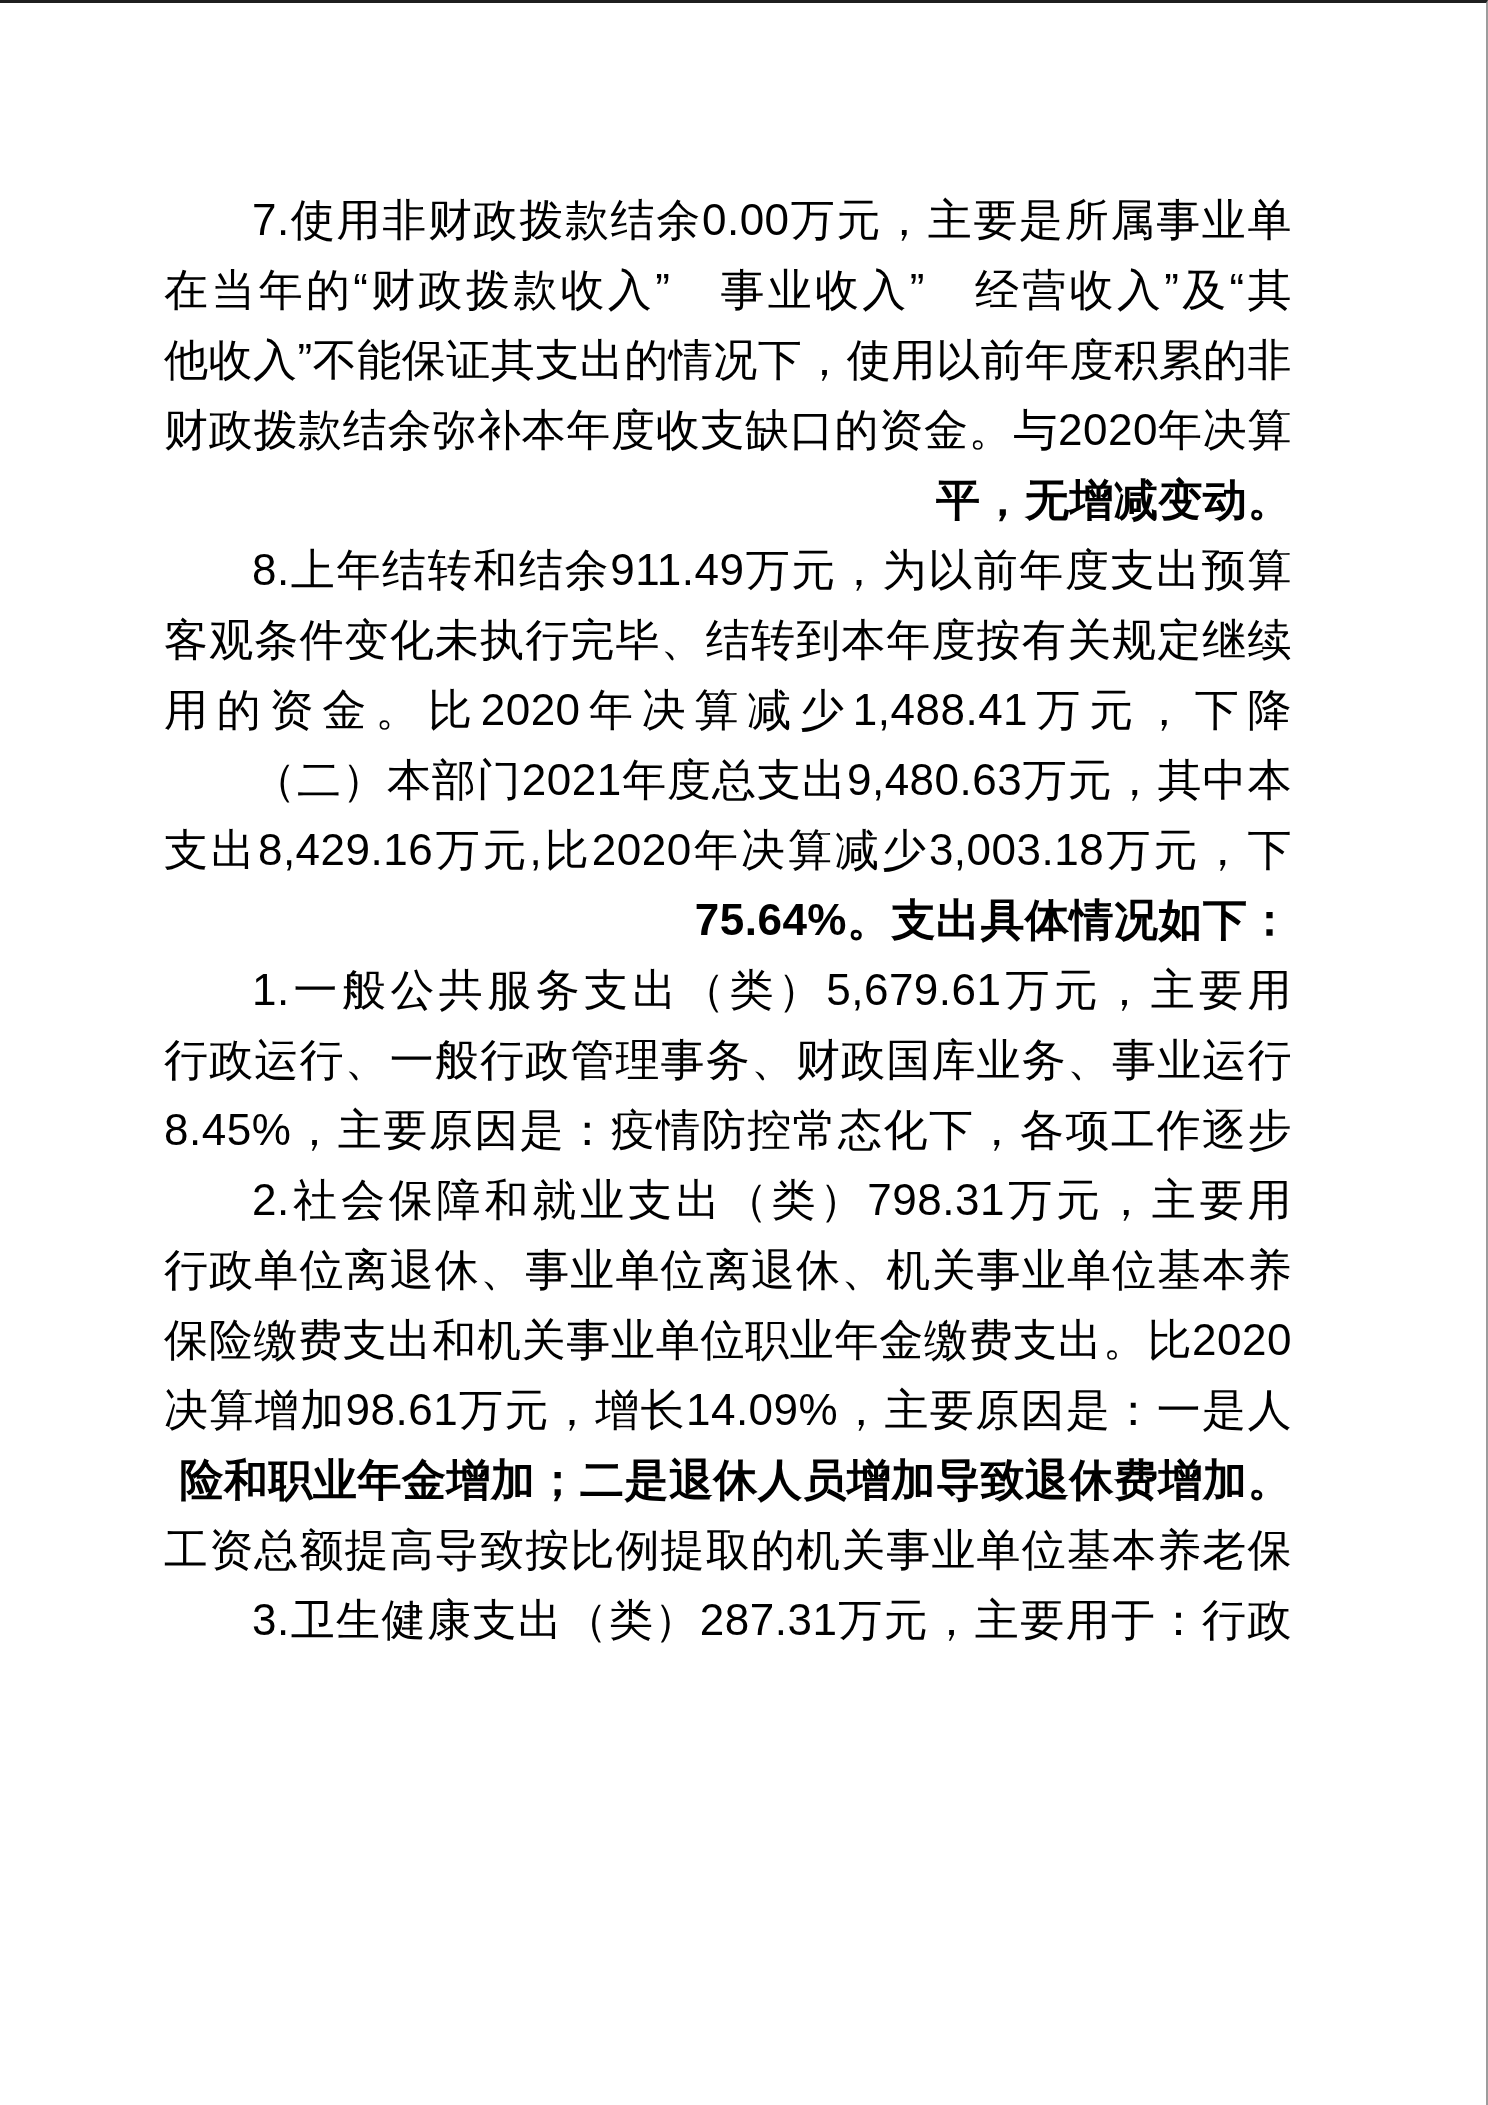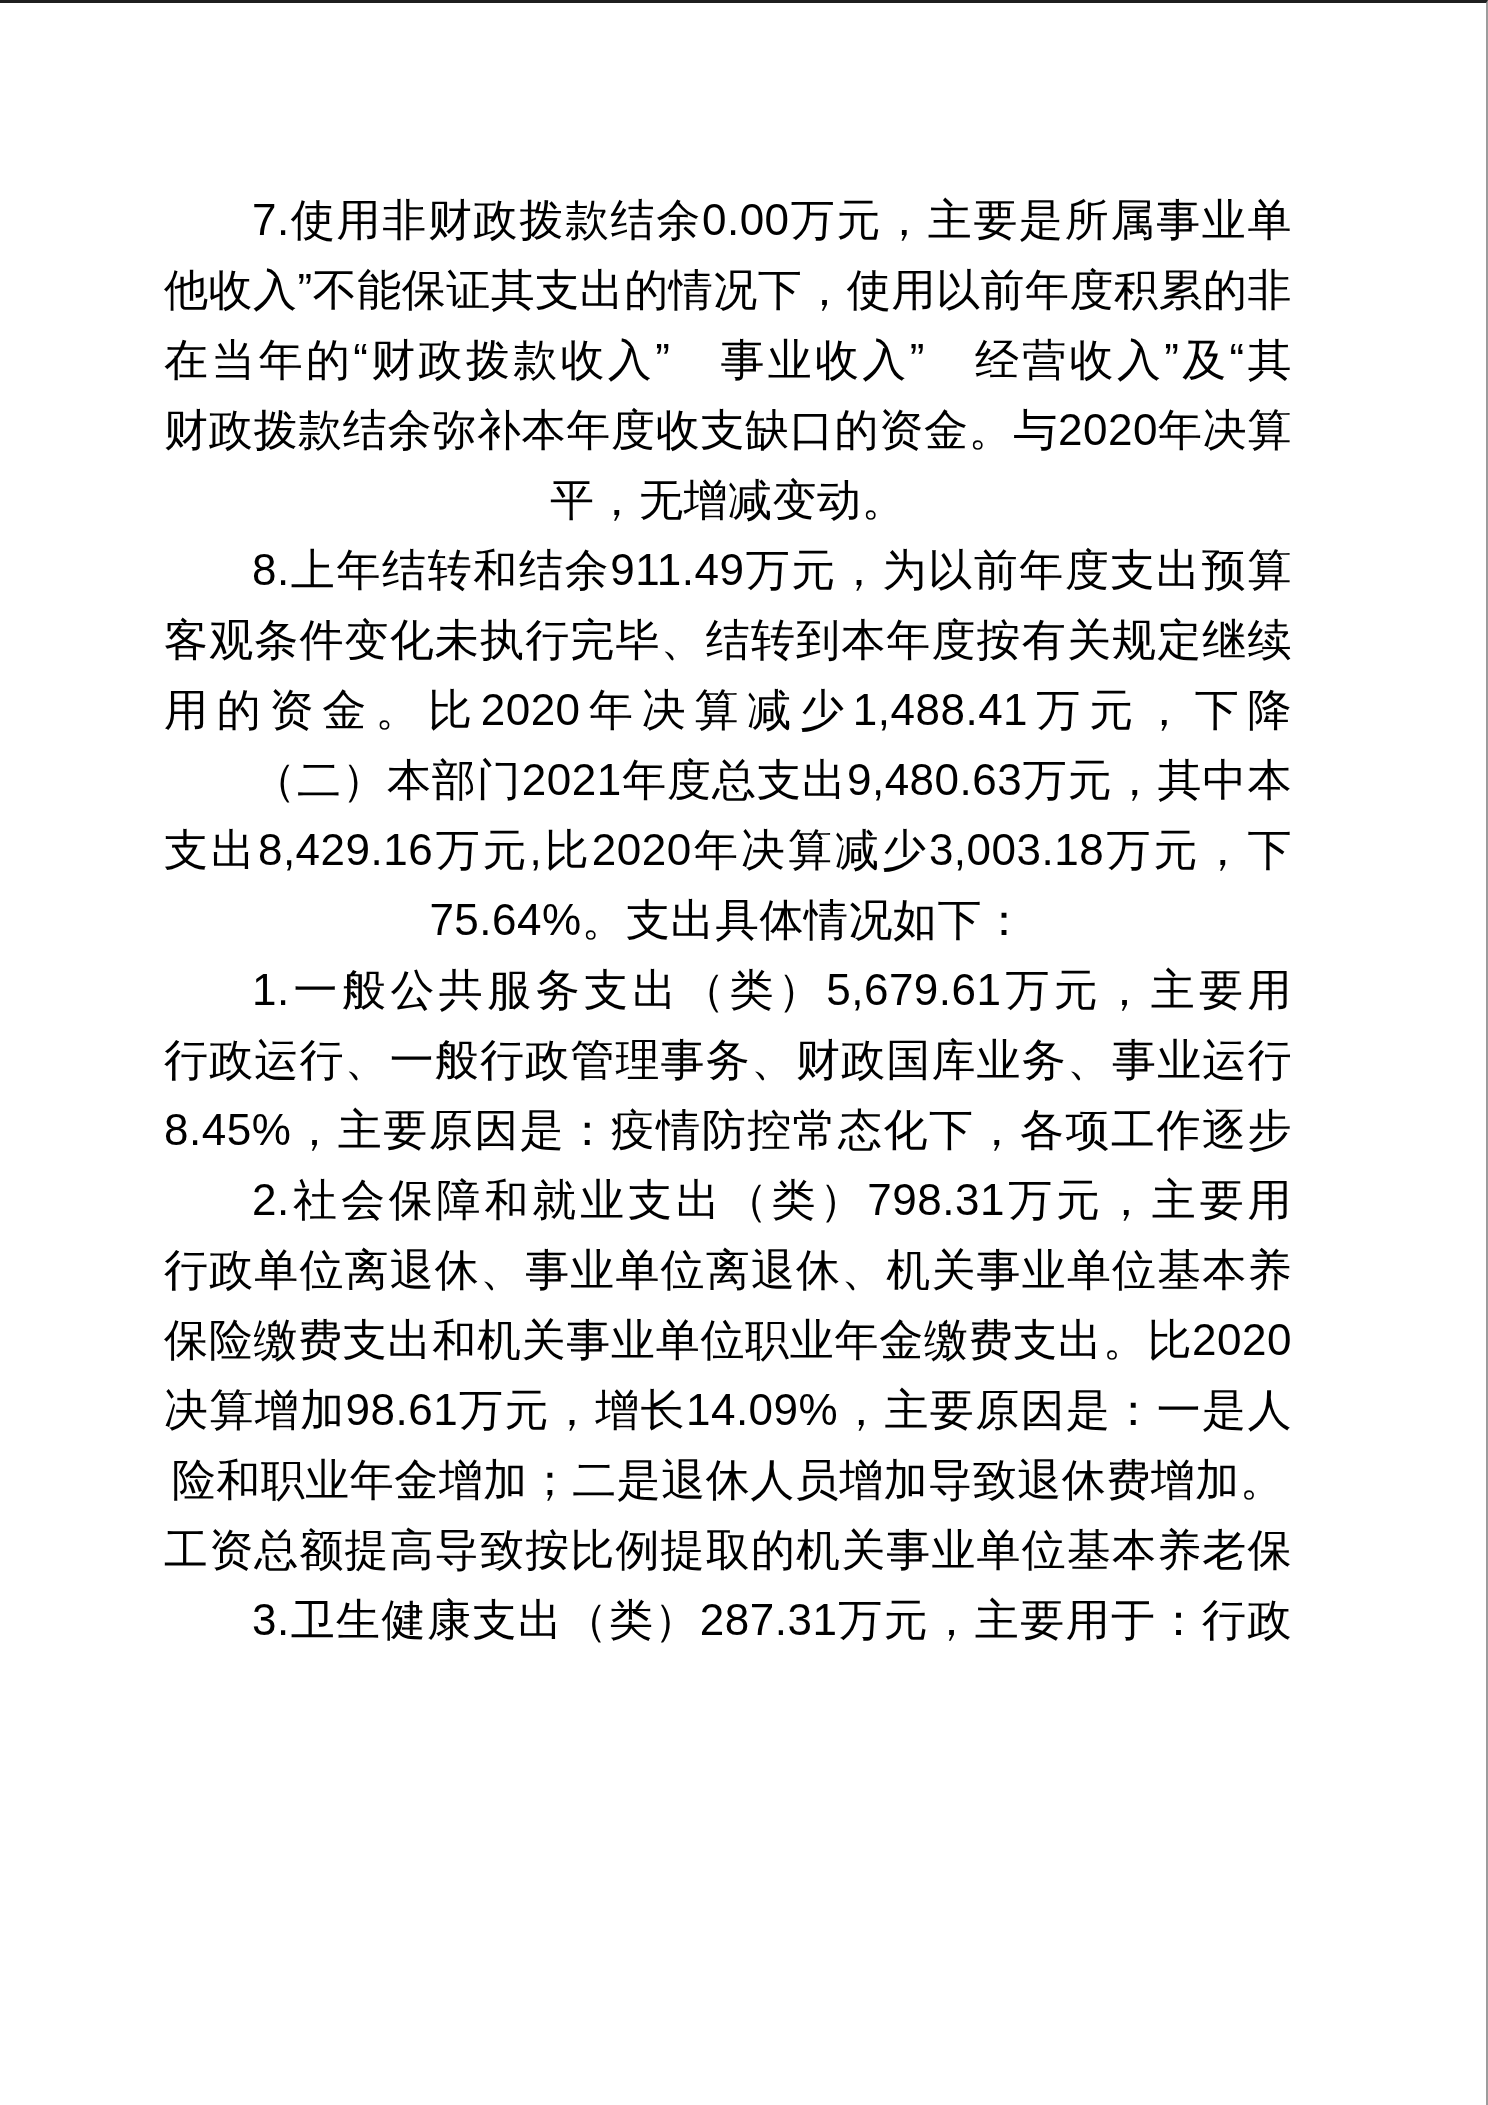--- a/index.html
+++ b/index.html
@@ -30,36 +30,37 @@
     font-weight: 500;
     letter-spacing: 0.5px;
   }
   
   .line.fill {
     text-align: justify;
     text-align-last: justify;
   }
   
   .line.tail {
-    text-align: center;
+    text-align: right;
+    font-weight: bold;
   }
   
   .line.indent {
     text-indent: 2em;
   }
 </style>
 </head>
 <body>
 
 <div class="page">
   <div class="textblock">
 
     <div class="line fill indent">7.使用非财政拨款结余0.00万元，主要是所属事业单位</div>
+    <div class="line fill">在当年的“财政拨款收入”　事业收入”　经营收入”及“其</div>
     <div class="line fill">他收入”不能保证其支出的情况下，使用以前年度积累的非</div>
-    <div class="line fill">在当年的“财政拨款收入”　事业收入”　经营收入”及“其</div>
     <div class="line fill">财政拨款结余弥补本年度收支缺口的资金。与2020年决算持</div>
     <div class="line tail">平，无增减变动。</div>
 
     <div class="line fill indent">8.上年结转和结余911.49万元，为以前年度支出预算因</div>
     <div class="line fill">客观条件变化未执行完毕、结转到本年度按有关规定继续使</div>
     <div class="line fill">用的资金。比2020年决算减少1,488.41万元，下降62.02%，</div>
 
     <div class="line fill indent">（二）本部门2021年度总支出9,480.63万元，其中本年</div>
     <div class="line fill">支出8,429.16万元,比2020年决算减少3,003.18万元，下降</div>
     <div class="line tail">75.64%。支出具体情况如下：</div>

